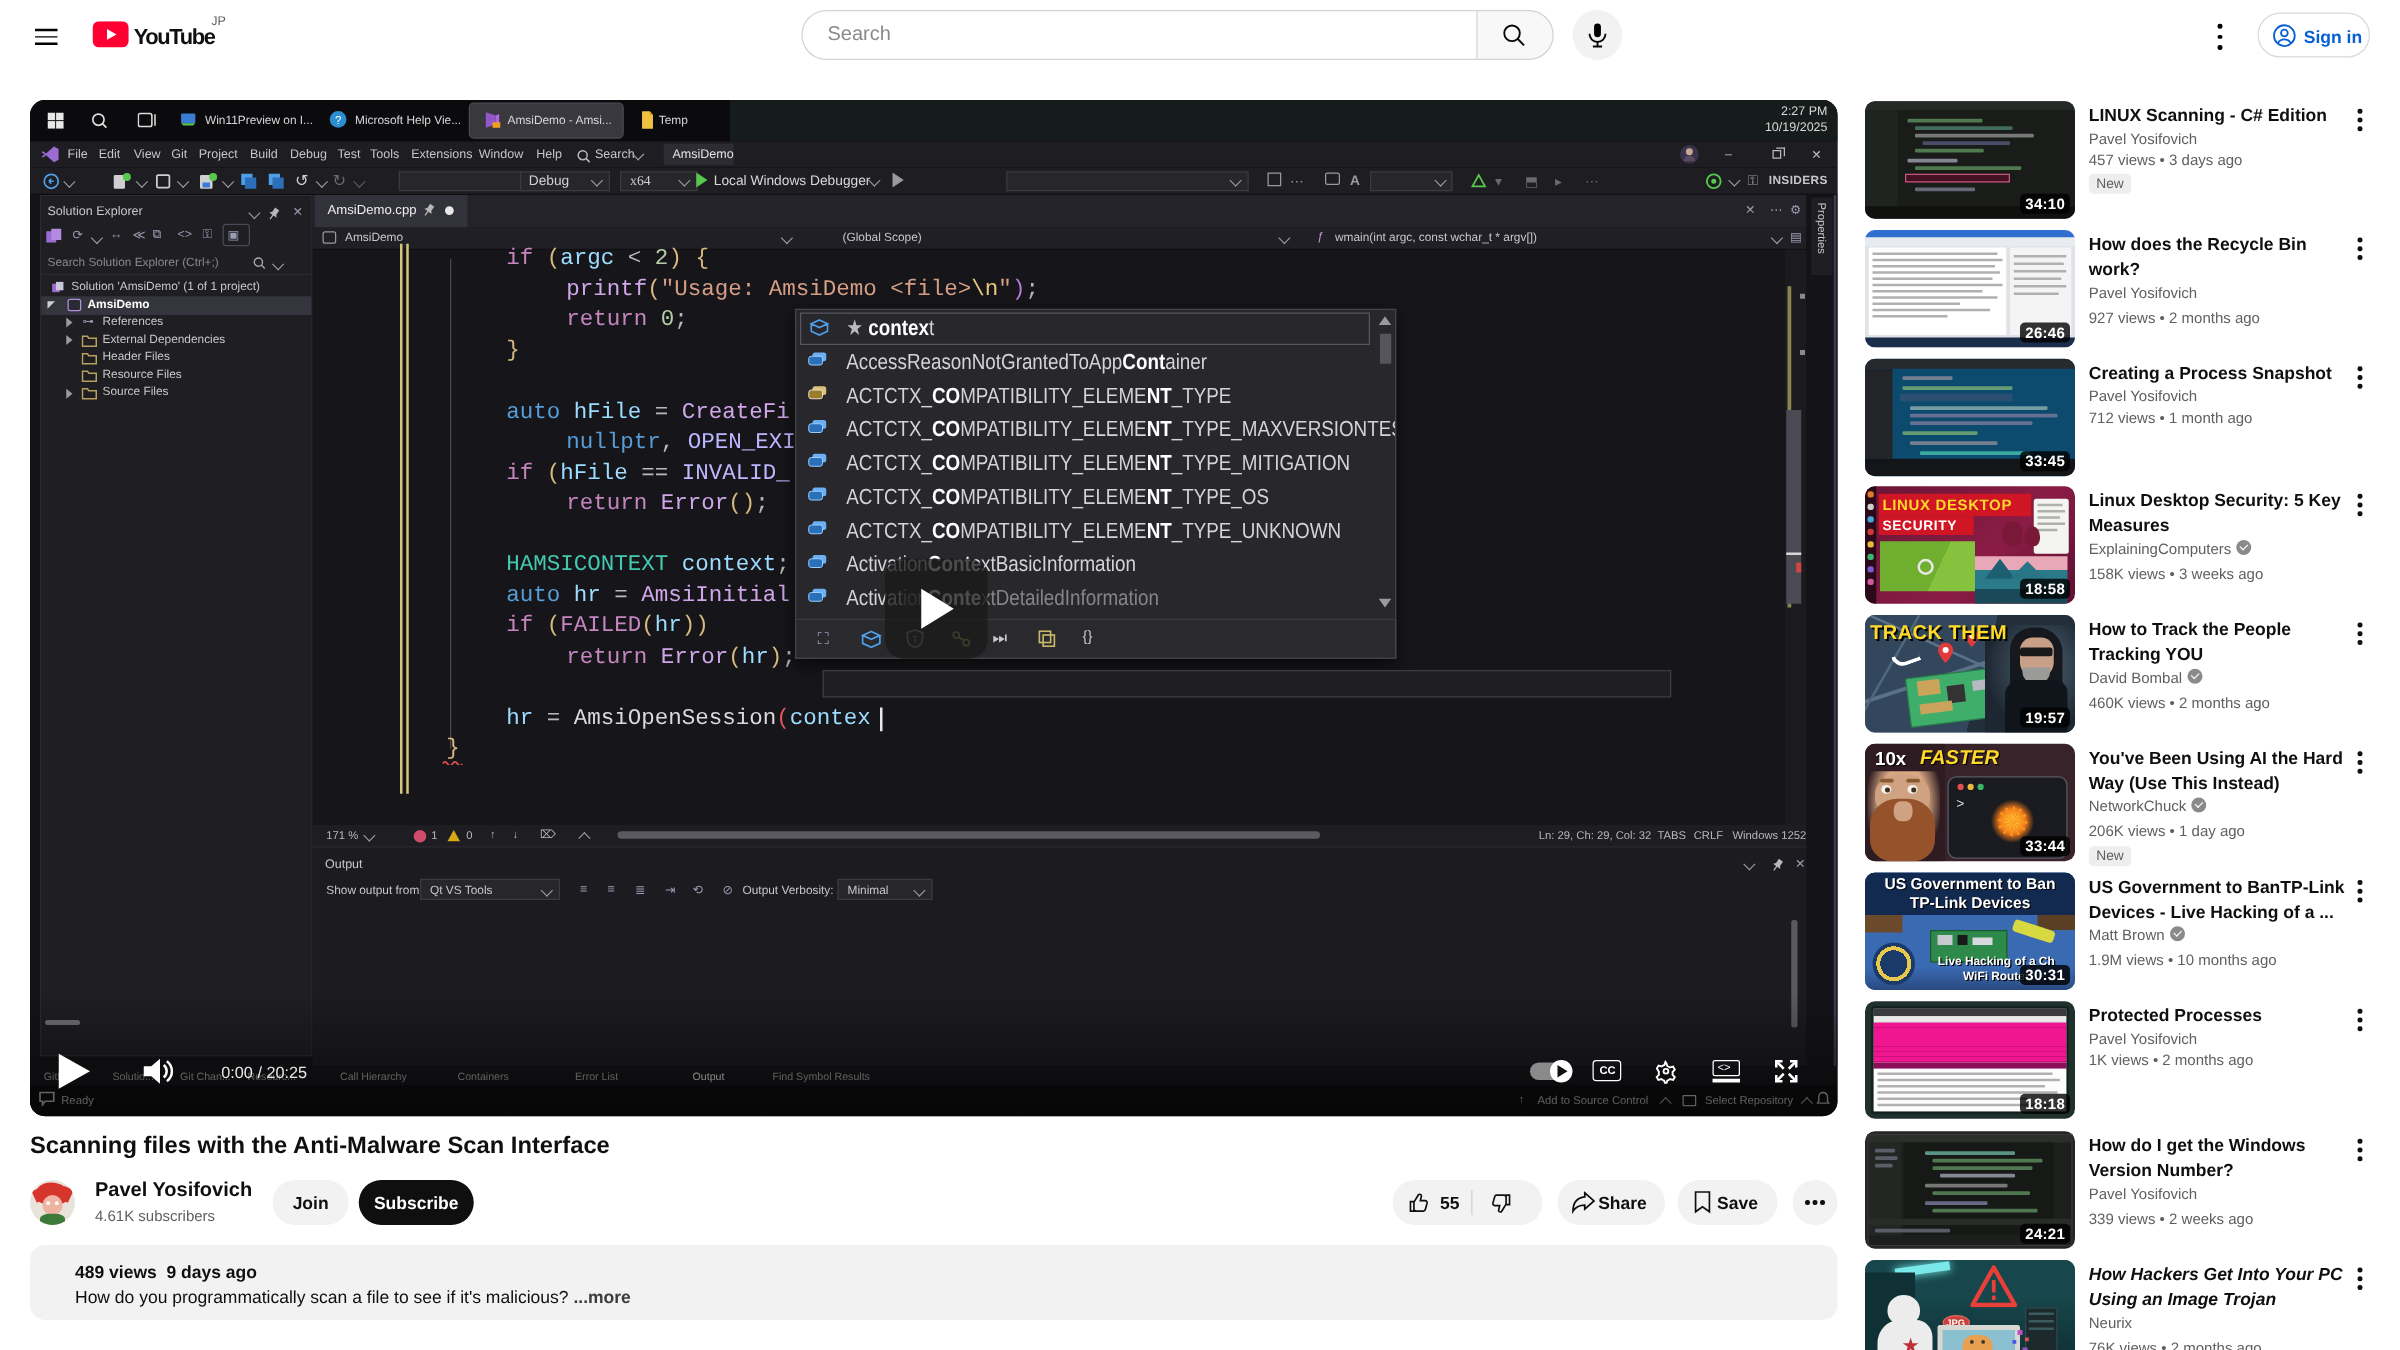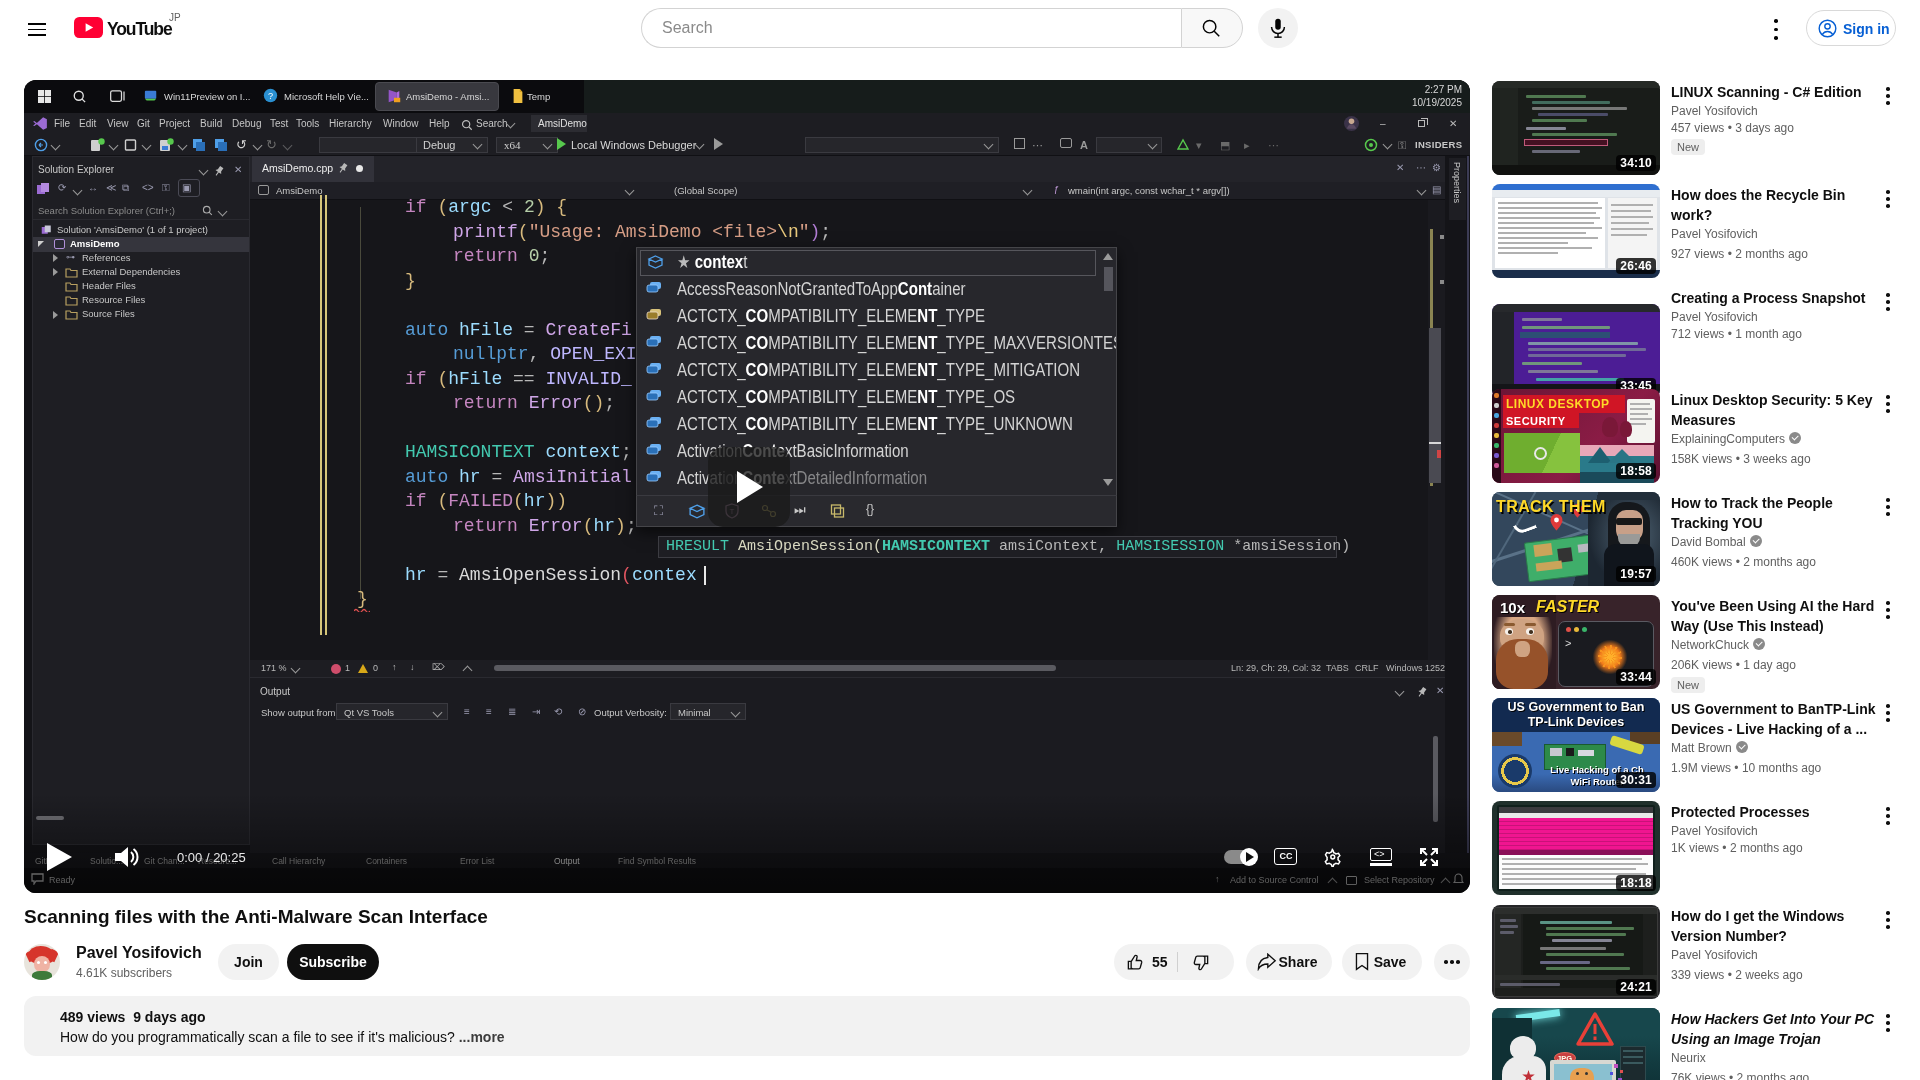--- a/index.html
+++ b/index.html
@@ -144,21 +144,21 @@
     </svg>
   <div class="mi" style="left:30px;">File</div>
   <div class="mi" style="left:55px;">Edit</div>
   <div class="mi" style="left:83px;">View</div>
   <div class="mi" style="left:113px;">Git</div>
   <div class="mi" style="left:135px;">Project</div>
   <div class="mi" style="left:176px;">Build</div>
   <div class="mi" style="left:208px;">Debug</div>
   <div class="mi" style="left:246px;">Test</div>
   <div class="mi" style="left:272px;">Tools</div>
-  <div class="mi" style="left:305px;">Hierarchy</div>
+  <div class="mi" style="left:305px;">Extensions</div>
   <div class="mi" style="left:359px;">Window</div>
   <div class="mi" style="left:405px;">Help</div>
   <svg style="left:437px;top:39px;" width="12" height="12" viewBox="0 0 14 14">
       <circle cx="6" cy="6" r="4.2" fill="none" stroke="#bbb" stroke-width="1.4"></circle>
       <line x1="9" y1="9" x2="12.5" y2="12.5" stroke="#bbb" stroke-width="1.4"></line>
     </svg>
   <div class="mi" style="left:452px;">Search</div>
   <div class="chev" style="left:483px;top:40px;"></div>
   <div style="left:507px;top:35px;width:56px;height:17px;background:#2c2c32;"></div>
   <div class="mi" style="left:514px;color:#e0e0e0;">AmsiDemo</div>
@@ -491,21 +491,20 @@
       <path d="M6 6 L10 8" stroke="#c8b96a" stroke-width="1.2"></path>
     </svg>
   <div class="sxi" style="left:770px;top:422px;font-size:13px;color:#c8c8c8;">⏭</div>
   <svg style="left:806px;top:424px;" width="15" height="14" viewBox="0 0 14 14">
       <rect x="1" y="1" width="9" height="9" fill="none" stroke="#c8b96a" stroke-width="1.3"></rect>
       <rect x="4" y="4" width="9" height="9" fill="none" stroke="#c8b96a" stroke-width="1.3"></rect>
     </svg>
   <div class="sxi" style="left:842px;top:422px;font-size:12px;color:#c8c8c8;">{}</div>
 
   <div style="left:634px;top:456px;width:679px;height:22px;background:#1e1e23;border:1px solid #3c3c42;"></div>
-  <div class="cl" style="left:642px;top:457px;font-size:15px;line-height:20px;"><span class="ty">HRESULT</span> <span style="color:#d8d8c0">AmsiOpenSession(</span><b class="ty">HAMSICONTEXT</b> <span style="color:#b8b8b8">amsiContext,</span> <span class="ty">HAMSISESSION</span> <span style="color:#b8b8b8">*amsiSession)</span></div>
 
   <div style="left:0;bottom:0;width:1446px;height:100px;background:linear-gradient(to top, rgba(0,0,0,0.55), rgba(0,0,0,0));"></div>
   <div style="left:684px;top:367px;width:82px;height:80px;background:rgba(25,25,25,0.78);border-radius:15px;"></div>
   <div style="left:713px;top:391px;width:0;height:0;border-left:26px solid #fff;border-top:16px solid transparent;border-bottom:16px solid transparent;"></div>
   <div style="left:23px;top:763px;width:0;height:0;border-left:25px solid #fff;border-top:14px solid transparent;border-bottom:14px solid transparent;"></div>
   <svg style="left:88px;top:764px;" width="28" height="26" viewBox="0 0 28 26">
       <path d="M3 9 H9 L16 3 V23 L9 17 H3 Z" fill="#fff"></path>
       <path d="M19 8 a6.5 6.5 0 0 1 0 10 M21.5 5 a10 10 0 0 1 0 16" fill="none" stroke="#fff" stroke-width="2"></path>
     </svg>
   <div style="left:153px;top:770px;font-size:13px;color:#e8e8e8;">0:00 / 20:25</div>
@@ -626,21 +625,21 @@
 </div>
 <div class="stitle" style="top:185px;">How does the Recycle Bin<br>work?</div>
 <div class="smeta" style="top:226px;">Pavel Yosifovich</div>
 <div class="smeta" style="top:246px;">927 views • 2 months ago</div>
 <div class="sdots" style="top:190px;">
       <i></i>
       <i></i>
       <i></i>
     </div>
 
-<div class="thumb" style="top:304px;background:#4c1d95;">
+<div class="thumb" style="top:287px;background:#0c4a6e;">
   <div style="position:absolute;left:0;top:0;width:100%;height:8px;background:#27292c;"></div>
   <div style="position:absolute;left:0;top:8px;width:22px;height:72px;background:#222428;"></div>
   <div class="cdl" style="left:30px;top:14px;width:40px;background:#889;"></div>
   <div class="cdl" style="left:30px;top:22px;width:88px;background:#7a7;"></div>
   <div style="position:absolute;left:28px;top:28px;width:90px;height:6px;background:#2d4f74;"></div>
   <div class="cdl" style="left:36px;top:38px;width:110px;background:#8aa;"></div>
   <div class="cdl" style="left:36px;top:44px;width:118px;background:#779;"></div>
   <div class="cdl" style="left:36px;top:50px;width:98px;background:#779;"></div>
   <div class="cdl" style="left:30px;top:58px;width:60px;background:#7a7;"></div>
   <div class="cdl" style="left:36px;top:66px;width:70px;background:#889;"></div>

